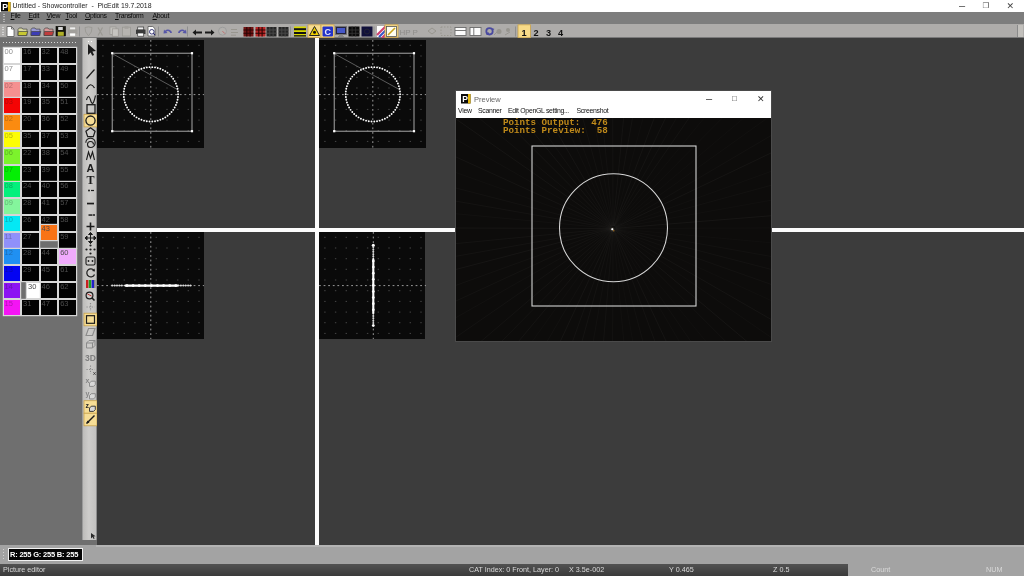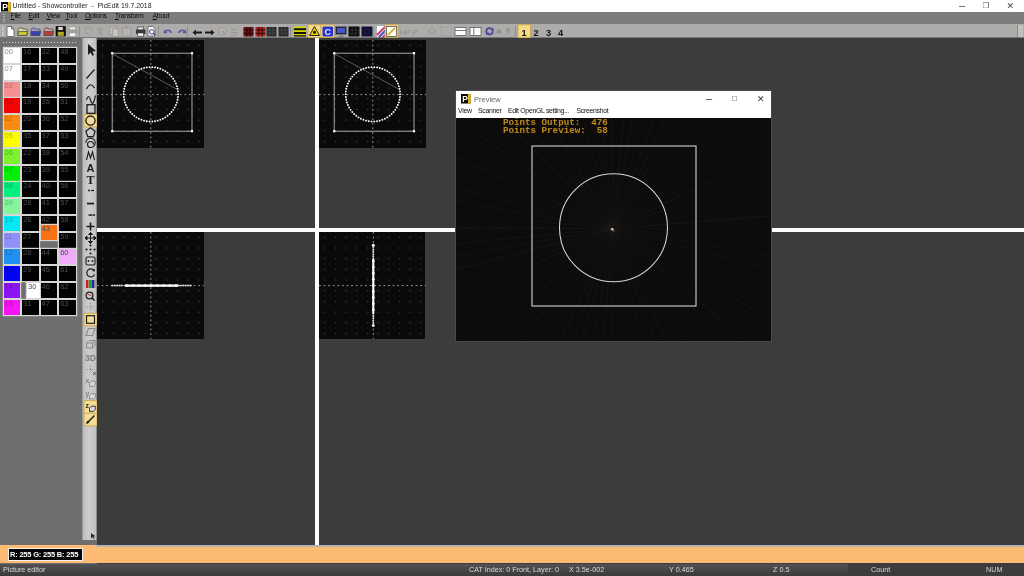--- a/index.html
+++ b/index.html
@@ -1108,21 +1108,21 @@
           </radialGradient>
         </defs>
 </svg>
     <span class="abs" style="left:47px;top:-1px;font-family:'Liberation Mono',monospace;font-size:9.2px;font-weight:bold;color:#c08a1a;white-space:pre">Points Output:  476</span>
     <span class="abs" style="left:47px;top:6.8px;font-family:'Liberation Mono',monospace;font-size:9.2px;font-weight:bold;color:#c08a1a;white-space:pre">Points Preview:  58</span>
   </div>
 </div>
 
 <div class="abs" style="left:96px;top:545px;width:928px;height:1.5px;background:#b4b4b4;z-index:6"></div>
 
-<div class="abs" style="left:0;top:545px;width:1024px;height:18px;background:#fdba74">
+<div class="abs" style="left:0;top:545px;width:1024px;height:32px;background:#a3a3a3">
   <div class="abs" style="left:2px;top:3px;width:3px;height:13px;background-image:radial-gradient(circle,#d0d0d0 30%,transparent 38%);background-size:3px 3px"></div>
   <div class="abs" style="left:7.5px;top:2.8px;width:75px;height:13.5px;background:#050505;border:1.4px solid #f2f2f2">
     <span class="abs" style="left:1.5px;top:1.5px;font-size:7.5px;font-weight:bold;color:#fff;white-space:nowrap;letter-spacing:-0.2px">R: 255 G: 255 B: 255</span>
   </div>
 </div>
 
 <div class="abs" style="left:0;top:564px;width:848px;height:12px;background:linear-gradient(#525252,#3a3a3a);color:#dadada;font-size:7.2px">
   <span class="abs" style="left:3px;top:1px">Picture editor</span>
   <span class="abs" style="left:469px;top:1px">CAT Index: 0 Front, Layer: 0</span>
   <span class="abs" style="left:569px;top:1px">X 3.5e-002</span>

